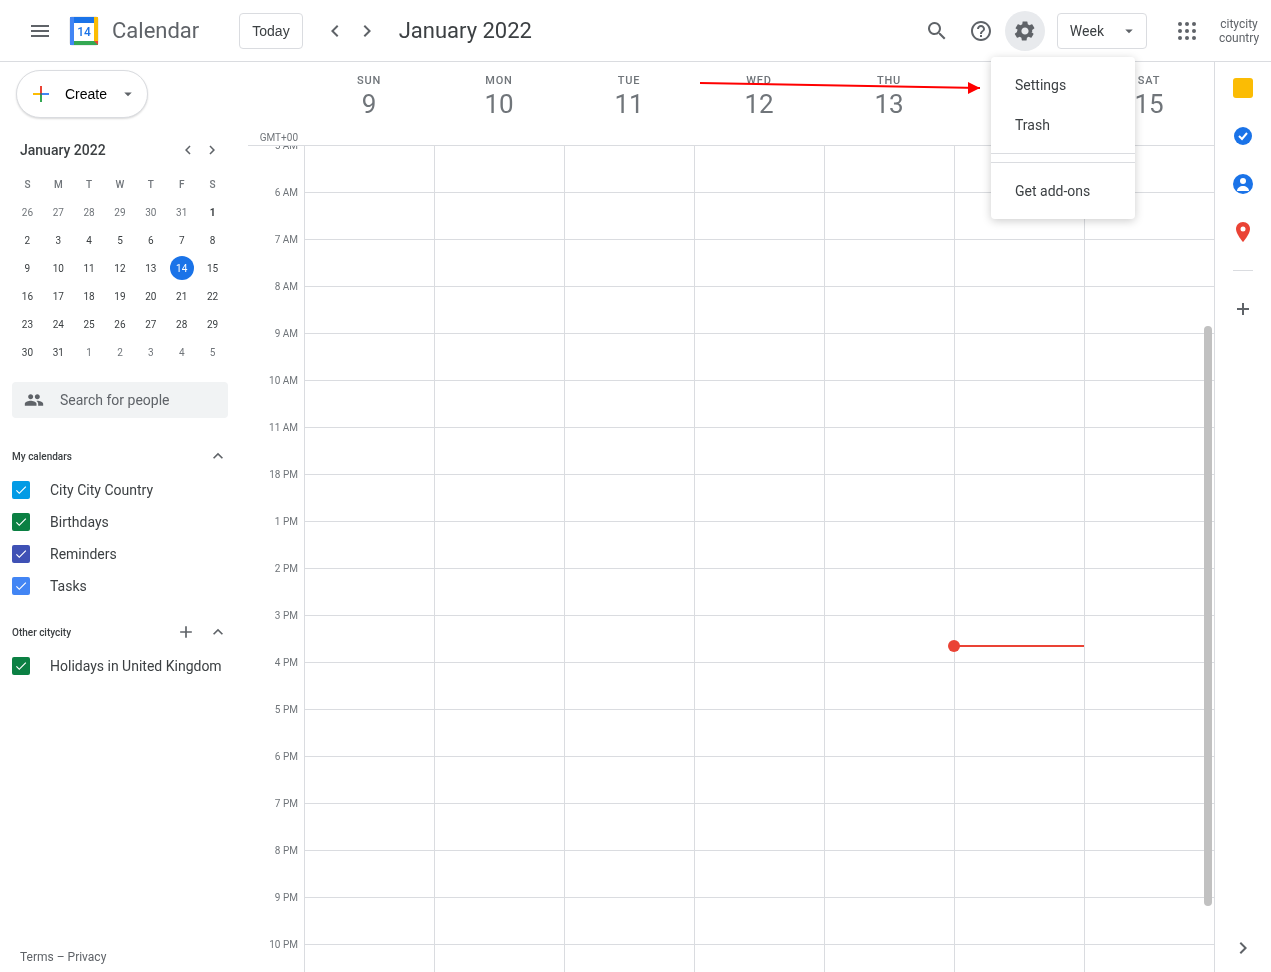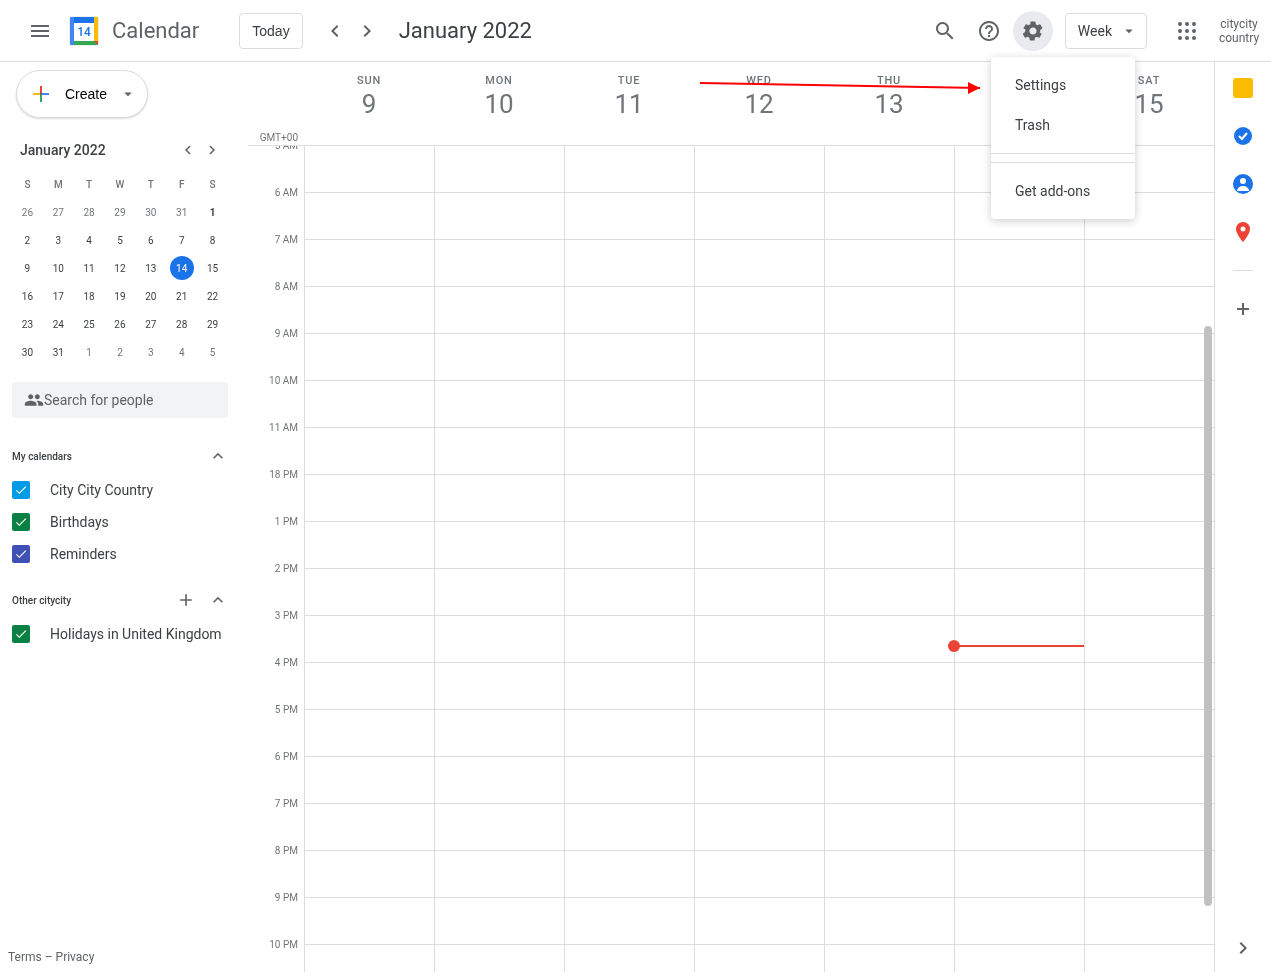--- a/index.html
+++ b/index.html
@@ -9,45 +9,45 @@
 .logo-wrap{display:flex;align-items:center;gap:8px;margin-right:40px}
 .logo{width:40px;height:40px;position:relative}
 .logo svg{width:40px;height:40px}
 .app-name{font-size:22px;color:#5f6368;font-weight:400}
 .today-btn{height:36px;padding:0 12px;border:1px solid #dadce0;border-radius:4px;background:#fff;font-size:14px;color:#3c4043;font-weight:500;cursor:pointer;margin-right:16px}
 .nav-arrow{width:32px;height:32px;display:flex;align-items:center;justify-content:center;cursor:pointer;border-radius:50%;color:#5f6368}
 .month-title{font-size:22px;color:#3c4043;margin-left:16px}
 .header-right{margin-left:auto;display:flex;align-items:center;gap:4px}
 .icon-btn{width:40px;height:40px;display:flex;align-items:center;justify-content:center;border-radius:50%;cursor:pointer;color:#5f6368}
 .icon-btn.active{background:#e8eaed}
-.view-selector{height:36px;padding:0 8px 0 12px;border:1px solid #dadce0;border-radius:4px;display:flex;align-items:center;gap:8px;font-size:14px;cursor:pointer;margin-left:8px;margin-right:12px}
+.view-selector{height:36px;padding:0 8px 0 12px;border:1px solid #dadce0;border-radius:4px;display:flex;align-items:center;gap:16px;font-size:14px;cursor:pointer;margin-left:8px;margin-right:12px}
 .apps-icon{width:48px;height:48px;display:flex;align-items:center;justify-content:center;cursor:pointer}
 .avatar{width:32px;height:32px;margin:0 8px;cursor:pointer;font-size:12px;color:#5f6368;display:flex;align-items:center;justify-content:center;text-align:center}
 .main{display:flex;height:calc(100% - 62px)}
 .sidebar{width:248px;padding:8px 20px 16px 12px;flex-shrink:0}
 .create-btn{height:48px;padding:0 10px 0 12px;border:1px solid #dadce0;border-radius:24px;background:#fff;display:flex;align-items:center;gap:12px;box-shadow:0 1px 2px rgba(0,0,0,0.15);font-size:14px;font-weight:500;cursor:pointer;margin-bottom:20px;margin-left:4px}
 .mini-cal{margin-bottom:16px}
 .mini-header{display:flex;align-items:center;justify-content:space-between;padding:0 4px 8px}
 .mini-title{font-size:14px;font-weight:500;color:#3c4043;padding-left:4px}
 .mini-nav{display:flex}
 .mini-nav .nav-arrow{width:24px;height:24px}
 .mini-grid{display:grid;grid-template-columns:repeat(7,1fr);gap:0}
 .mini-cell{height:28px;display:flex;align-items:center;justify-content:center;font-size:10px;color:#3c4043;cursor:pointer}
 .mini-cell.dow{color:#70757a;font-weight:500;cursor:default}
 .mini-cell.other{color:#70757a}
 .mini-cell.today{background:#1a73e8;color:#fff;border-radius:50%;width:24px;height:24px;margin:2px auto}
 .mini-cell.bold{font-weight:700}
-.search-people{height:36px;background:#f1f3f4;border-radius:4px;display:flex;align-items:center;gap:0;padding:0 12px;margin-bottom:20px;cursor:text}
+.search-people{height:36px;background:#f1f3f4;border-radius:4px;display:flex;align-items:center;gap:16px;padding:0 12px;margin-bottom:20px;cursor:text}
 .search-people-text{font-size:14px;color:#5f6368}
 .cal-section{margin-bottom:12px}
 .cal-section-header{height:36px;display:flex;align-items:center;justify-content:space-between;font-size:10px;font-weight:500;cursor:pointer}
 .cal-section-header .icons{display:flex;gap:12px;color:#5f6368}
 .cal-item{height:32px;display:flex;align-items:center;gap:20px;font-size:14px;cursor:pointer}
 .checkbox{width:18px;height:18px;border-radius:2px;display:flex;align-items:center;justify-content:center;flex-shrink:0}
-.terms{position:absolute;bottom:8px;left:8px;font-size:12px;color:#5f6368}
+.terms{position:absolute;bottom:8px;left:20px;font-size:12px;color:#5f6368}
 .terms a{color:#5f6368;text-decoration:none}
 .calendar-area{flex:1;position:relative;overflow:hidden;border-right:1px solid #dadce0}
 .week-header{display:flex;border-bottom:1px solid #dadce0;height:84px}
 .tz-col{width:56px;flex-shrink:0;display:flex;align-items:flex-end;justify-content:flex-end;padding:0 6px 2px 0;font-size:10px;color:#70757a}
 .day-col{flex:1;text-align:center;padding-top:12px}
 .day-name{font-size:11px;color:#70757a;font-weight:500;letter-spacing:0.8px}
 .day-num{font-size:26px;color:#70757a;font-weight:400;margin-top:2px}
 .day-col.today .day-num{background:#1a73e8;color:#fff;border-radius:50%;width:46px;height:46px;display:flex;align-items:center;justify-content:center;margin:2px auto 0}
 .week-grid{display:flex;position:relative;height:calc(100% - 84px);overflow-y:auto}
 .time-col{width:56px;flex-shrink:0}
@@ -262,20 +262,28 @@
             <span>Birthdays</span>
           </div>
           <div class="cal-item">
             <div class="checkbox" style="background: rgb(63, 81, 181);">
               <svg width="14" height="14" viewBox="0 0 24 24">
                 <path fill="#fff" d="M9 16.17L4.83 12l-1.42 1.41L9 19 21 7l-1.41-1.41z"></path>
               </svg>
             </div>
             <span>Reminders</span>
           </div>
+          <div class="cal-item">
+            <div class="checkbox" style="background: rgb(66, 133, 244);">
+              <svg width="14" height="14" viewBox="0 0 24 24">
+                <path fill="#fff" d="M9 16.17L4.83 12l-1.42 1.41L9 19 21 7l-1.41-1.41z"></path>
+              </svg>
+            </div>
+            <span>Tasks</span>
+          </div>
         </div>
     </div>
 
     <div class="cal-section">
       <div class="cal-section-header">
         <span>Other citycity</span>
         <div class="icons">
           <svg width="20" height="20" viewBox="0 0 24 24">
               <path fill="currentColor" d="M19 13h-6v6h-2v-6H5v-2h6V5h2v6h6v2z"></path>
             </svg>

